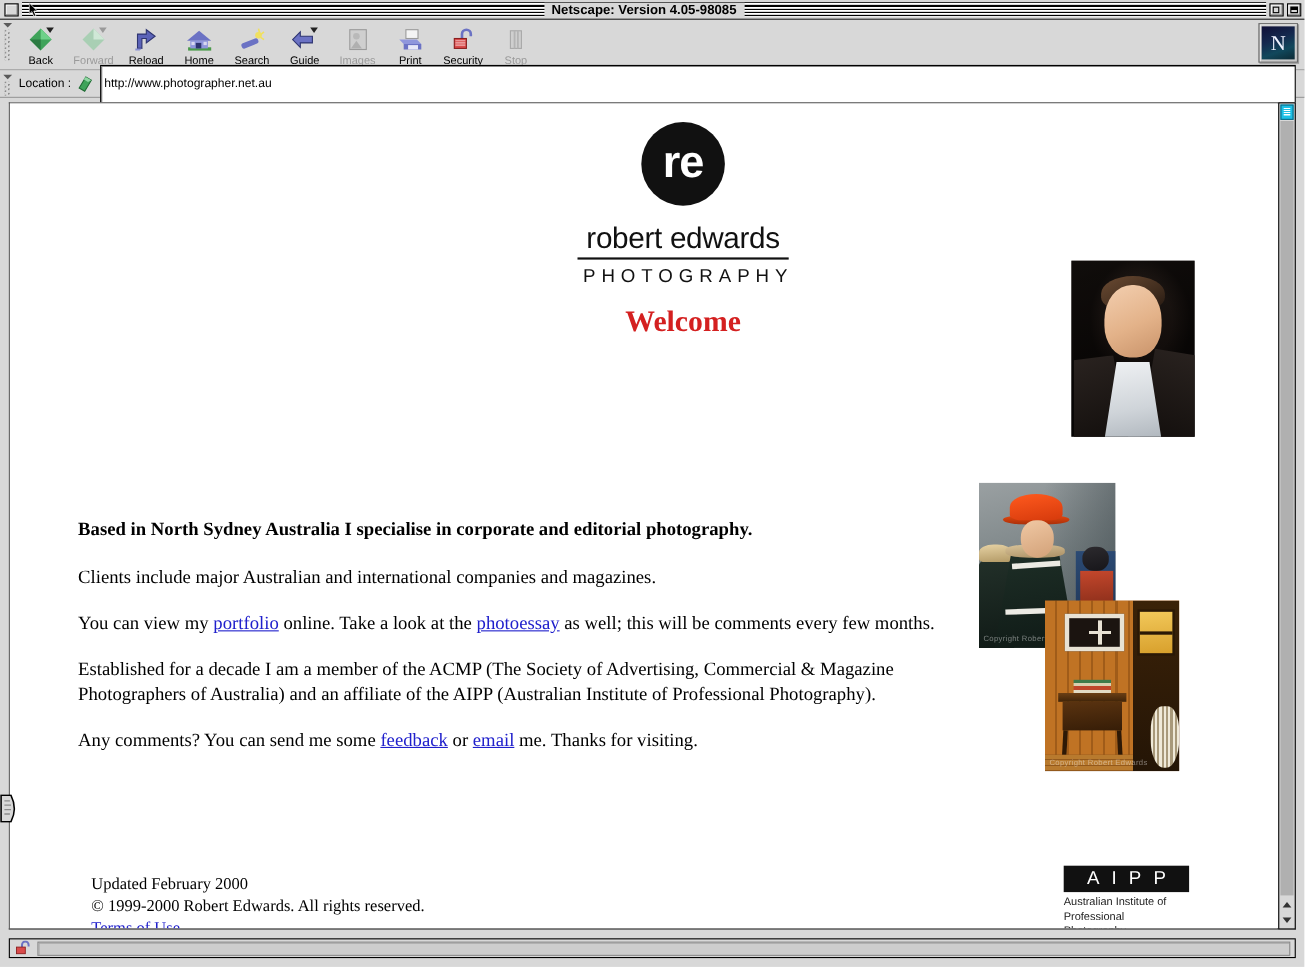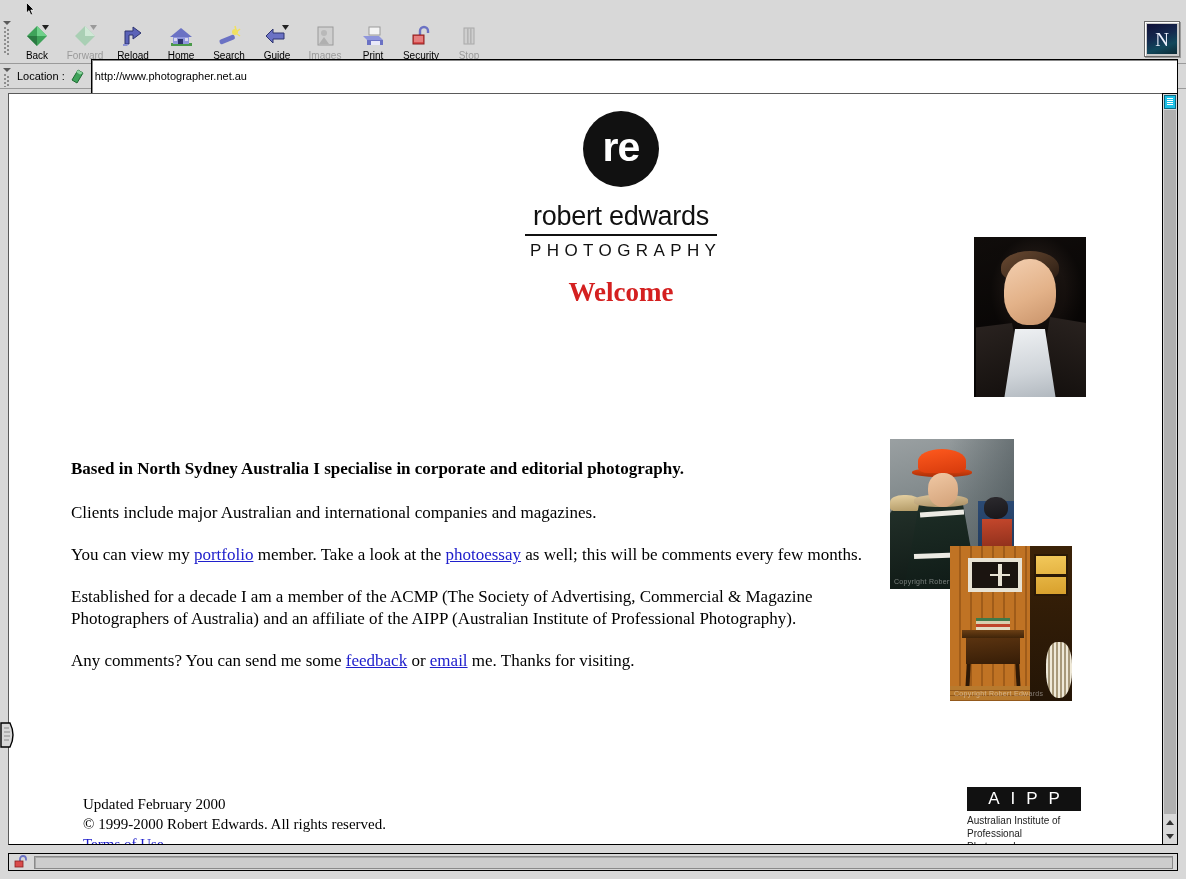--- a/index.html
+++ b/index.html
@@ -364,21 +364,21 @@
 
   .body-copy {
     position: absolute;
     left: 62px; top: 360px;
     width: 795px;
     font-family: "Liberation Serif", serif;
     font-size: 17px;
     color: #000000;
     line-height: 22px;
   }
-  .body-copy p { margin: 4px 0 20px 0; }
+  .body-copy p { margin: 16px 0 20px 0; }
   .body-copy p.lead { font-weight: bold; margin-bottom: 22px; }
   .body-copy a, .nav-links a, .legal a, .backtop a {
     color: #2020cc;
     text-decoration: underline;
   }
 
   .backtop {
     position: absolute;
     left: 0; top: 618px;
     width: 1152px;
@@ -653,20 +653,28 @@
     color: #222;
     line-height: 13px;
     margin-top: 3px;
   }
 </style>
 </head>
 <body>
 
 <div class="app-window">
 
+  <div class="titlebar">
+    <div class="tb-close"></div>
+    <div class="tb-stripes">
+      <div class="tb-title">Netscape: Version 4.05-98085</div>
+    </div>
+    <div class="tb-btn zoom"></div>
+    <div class="tb-btn collapse"></div>
+  </div>
   <svg class="tb-cursor" viewBox="0 0 9 14">
     <path d="M0.5,0.5 L0.5,11 L3,8.6 L4.8,13 L6.6,12.2 L4.8,8 L8,8 Z" fill="#000" stroke="#fff" stroke-width="0.7"></path>
   </svg>
 
   <div class="toolbar">
     <div class="grip">
       <div class="grip-tri"></div>
       <div class="grip-dots"></div>
     </div>
 
@@ -813,21 +821,21 @@
         <div class="wordmark">
           <div class="wm-name">robert edwards</div>
           <div class="wm-sub">PHOTOGRAPHY</div>
         </div>
         <div class="welcome">Welcome</div>
       </div>
 
       <div class="body-copy">
         <p class="lead">Based in North Sydney Australia I specialise in corporate and editorial photography.</p>
         <p>Clients include major Australian and international companies and magazines.</p>
-        <p><span>You can view my </span><a href="#">portfolio</a><span> member. Take a look at the </span><a href="#">photoessay</a><span> as well; this will be comments every few months.</span></p>
+        <p><span>You can view my </span><a href="#">portfolio</a><span> online. Take a look at the </span><a href="#">photoessay</a><span> as well; this will be comments every few months.</span></p>
         <p>Established for a decade I am a member of the ACMP (The Society of Advertising, Commercial &amp; Magazine Photographers of Australia) and an affiliate of the AIPP (Australian Institute of Professional Photography).</p>
         <p><span>Any comments? You can send me some </span><a href="#">feedback</a><span> or </span><a href="#">email</a><span> me. Thanks for visiting.</span></p>
       </div>
 
       <div class="photo photo-portrait">
         <div class="pp-hair"></div>
         <div class="pp-face"></div>
         <div class="pp-jacket-l"></div>
         <div class="pp-jacket-r"></div>
         <div class="pp-shirt"></div>

